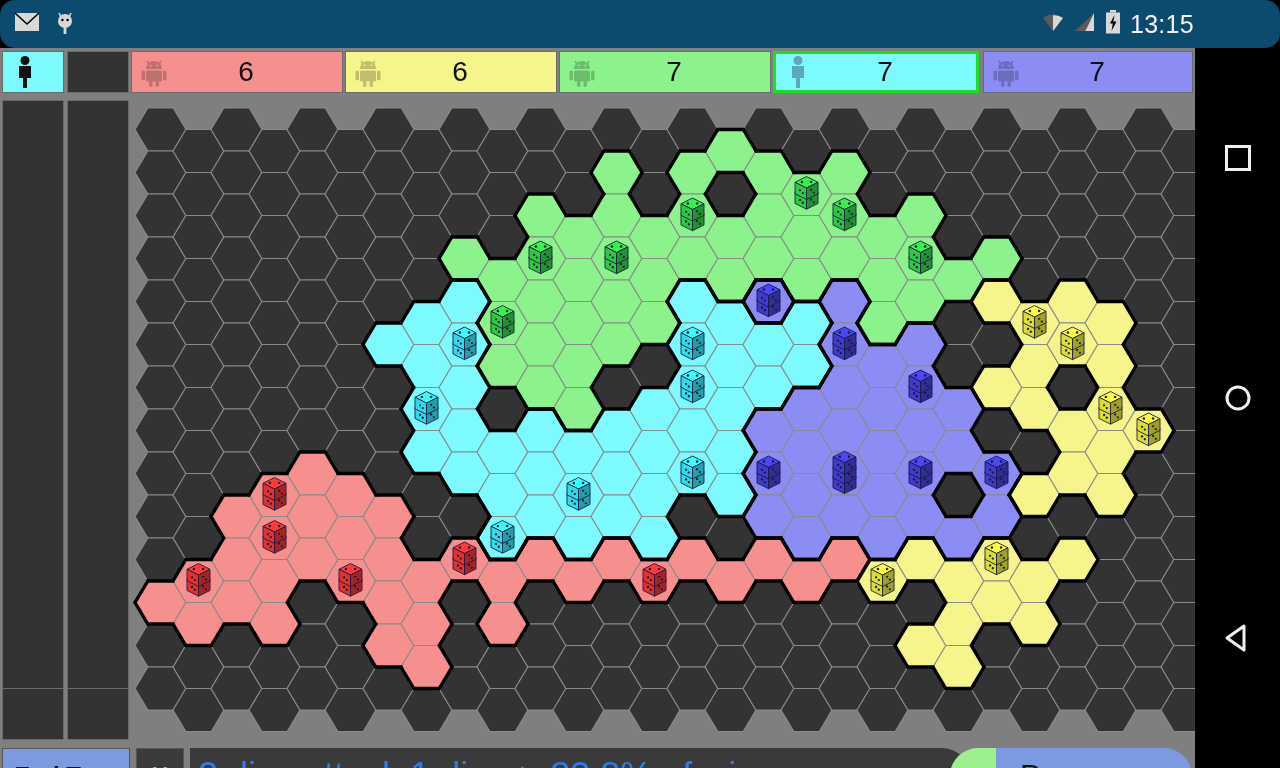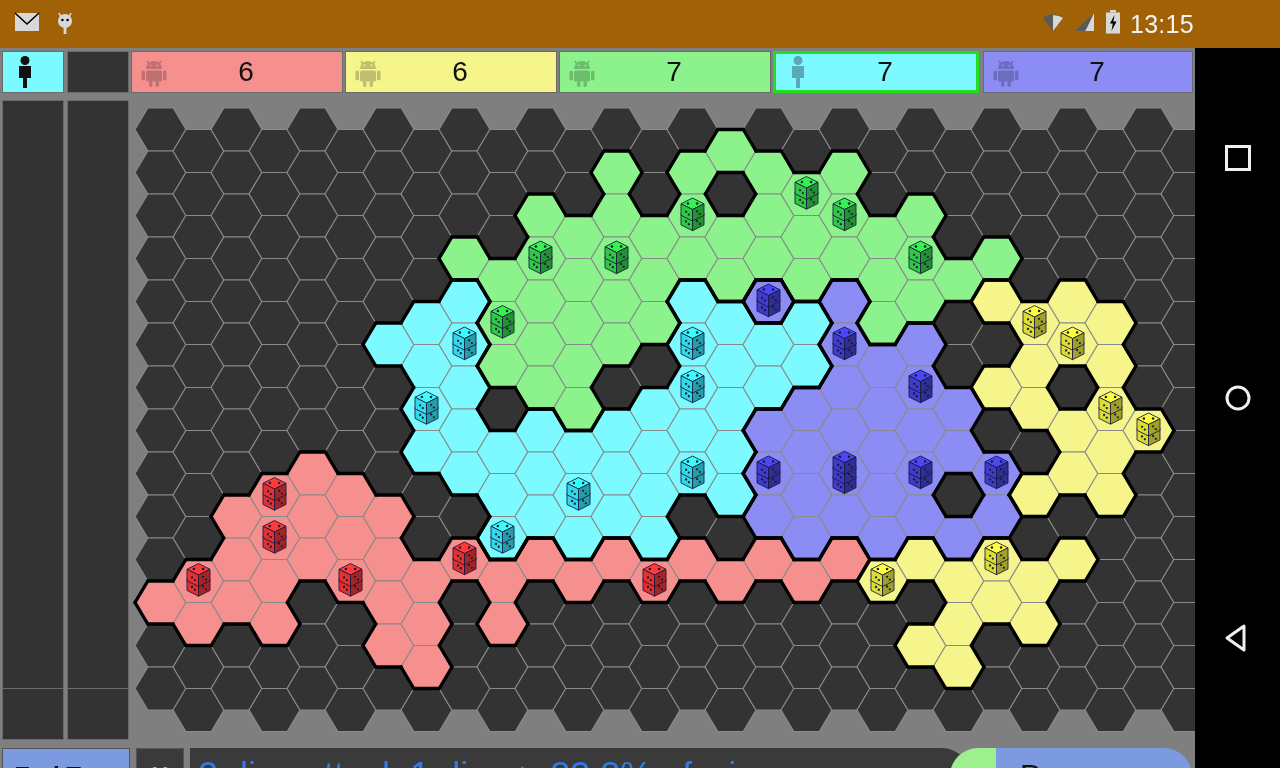--- a/index.html
+++ b/index.html
@@ -5,21 +5,21 @@
 <style>
   html,body{margin:0;padding:0;background:#000;}
   body{
     width:1280px;height:768px;overflow:hidden;
     font-family:"Liberation Sans", sans-serif;
     -webkit-font-smoothing:antialiased;
   }
   #screen{position:relative;width:1280px;height:768px;background:#000;}
 
   
-  #statusbar{position:absolute;left:0;top:0;width:1280px;height:48px;background:#a16207;}
+  #statusbar{position:absolute;left:0;top:0;width:1280px;height:48px;background:#0c4a6e;border-radius:15px;}
   .sb-left{position:absolute;left:14px;top:0;height:48px;display:flex;align-items:center;gap:14px;}
   .sb-right{position:absolute;right:86px;top:0;height:48px;display:flex;align-items:center;gap:9px;}
   .sb-clock{color:#f2f2f2;font-size:25px;letter-spacing:.3px;line-height:1;font-family:"Liberation Sans",sans-serif;}
 
   
   #navbar{position:absolute;right:0;top:48px;width:85px;height:720px;background:#000;}
   .nav-btn{position:absolute;left:0;width:85px;height:60px;display:flex;align-items:center;justify-content:center;}
   #nav-recents{top:82px;}
   #nav-home{top:322px;}
   #nav-back{top:562px;}

